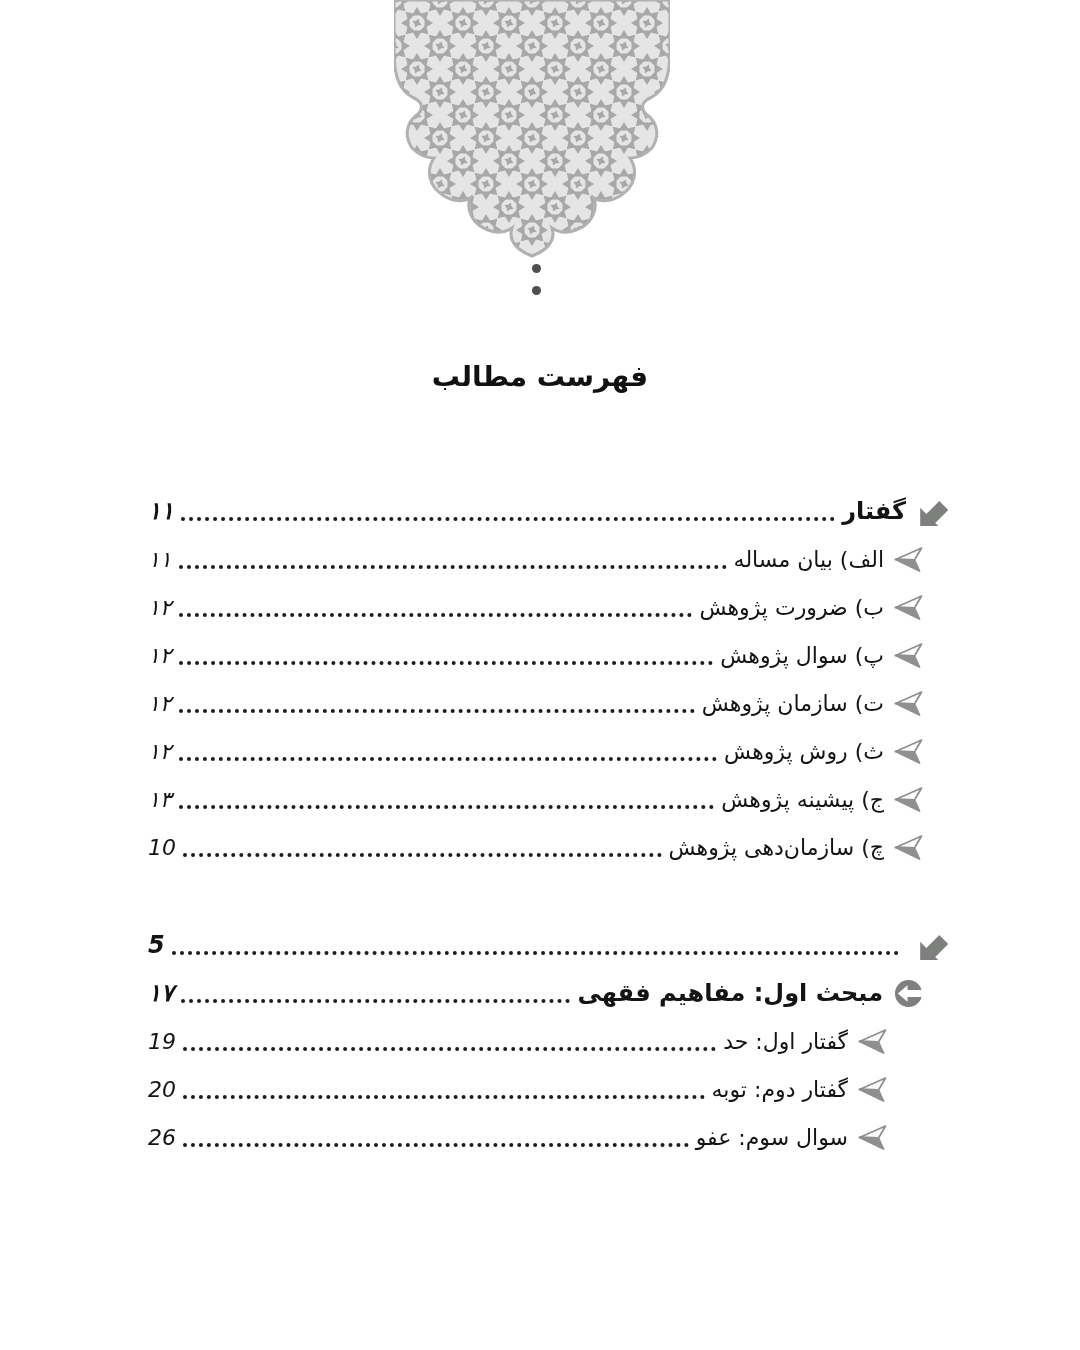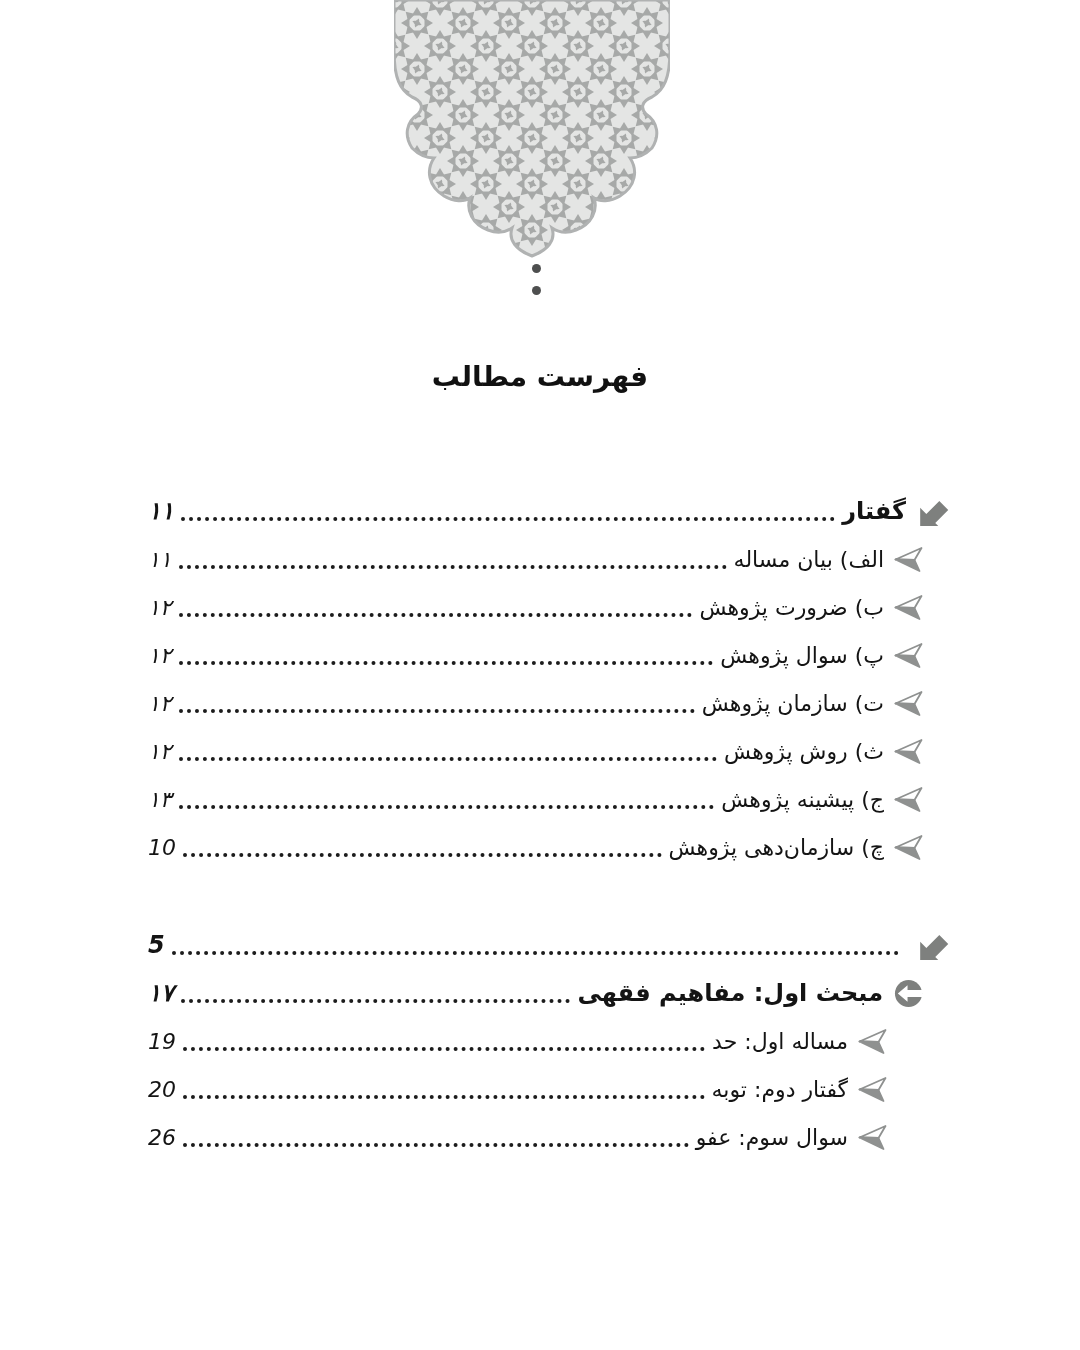--- a/index.html
+++ b/index.html
@@ -223,21 +223,21 @@
     <span class="leader"></span>
     <span class="pagenum">۱۷</span>
   </div>
     <div class="row lvl3">
     <span class="icon">
         <svg width="30" height="29" viewBox="0 0 29 29">
           <polygon points="1,14.5 27,3 20,15" fill="#ffffff" stroke="#8f9190" stroke-width="1.8" stroke-linejoin="round"></polygon>
           <polygon points="1,14.5 20,15 25,26" fill="#8f9190" stroke="#8f9190" stroke-width="1.8" stroke-linejoin="round"></polygon>
         </svg>
       </span>
-    <span class="label">مساله اول: حد</span>
+    <span class="label">گفتار اول: حد</span>
     <span class="leader"></span>
     <span class="pagenum">19</span>
   </div>
     <div class="row lvl3">
     <span class="icon">
         <svg width="30" height="29" viewBox="0 0 29 29">
           <polygon points="1,14.5 27,3 20,15" fill="#ffffff" stroke="#8f9190" stroke-width="1.8" stroke-linejoin="round"></polygon>
           <polygon points="1,14.5 20,15 25,26" fill="#8f9190" stroke="#8f9190" stroke-width="1.8" stroke-linejoin="round"></polygon>
         </svg>
       </span>

